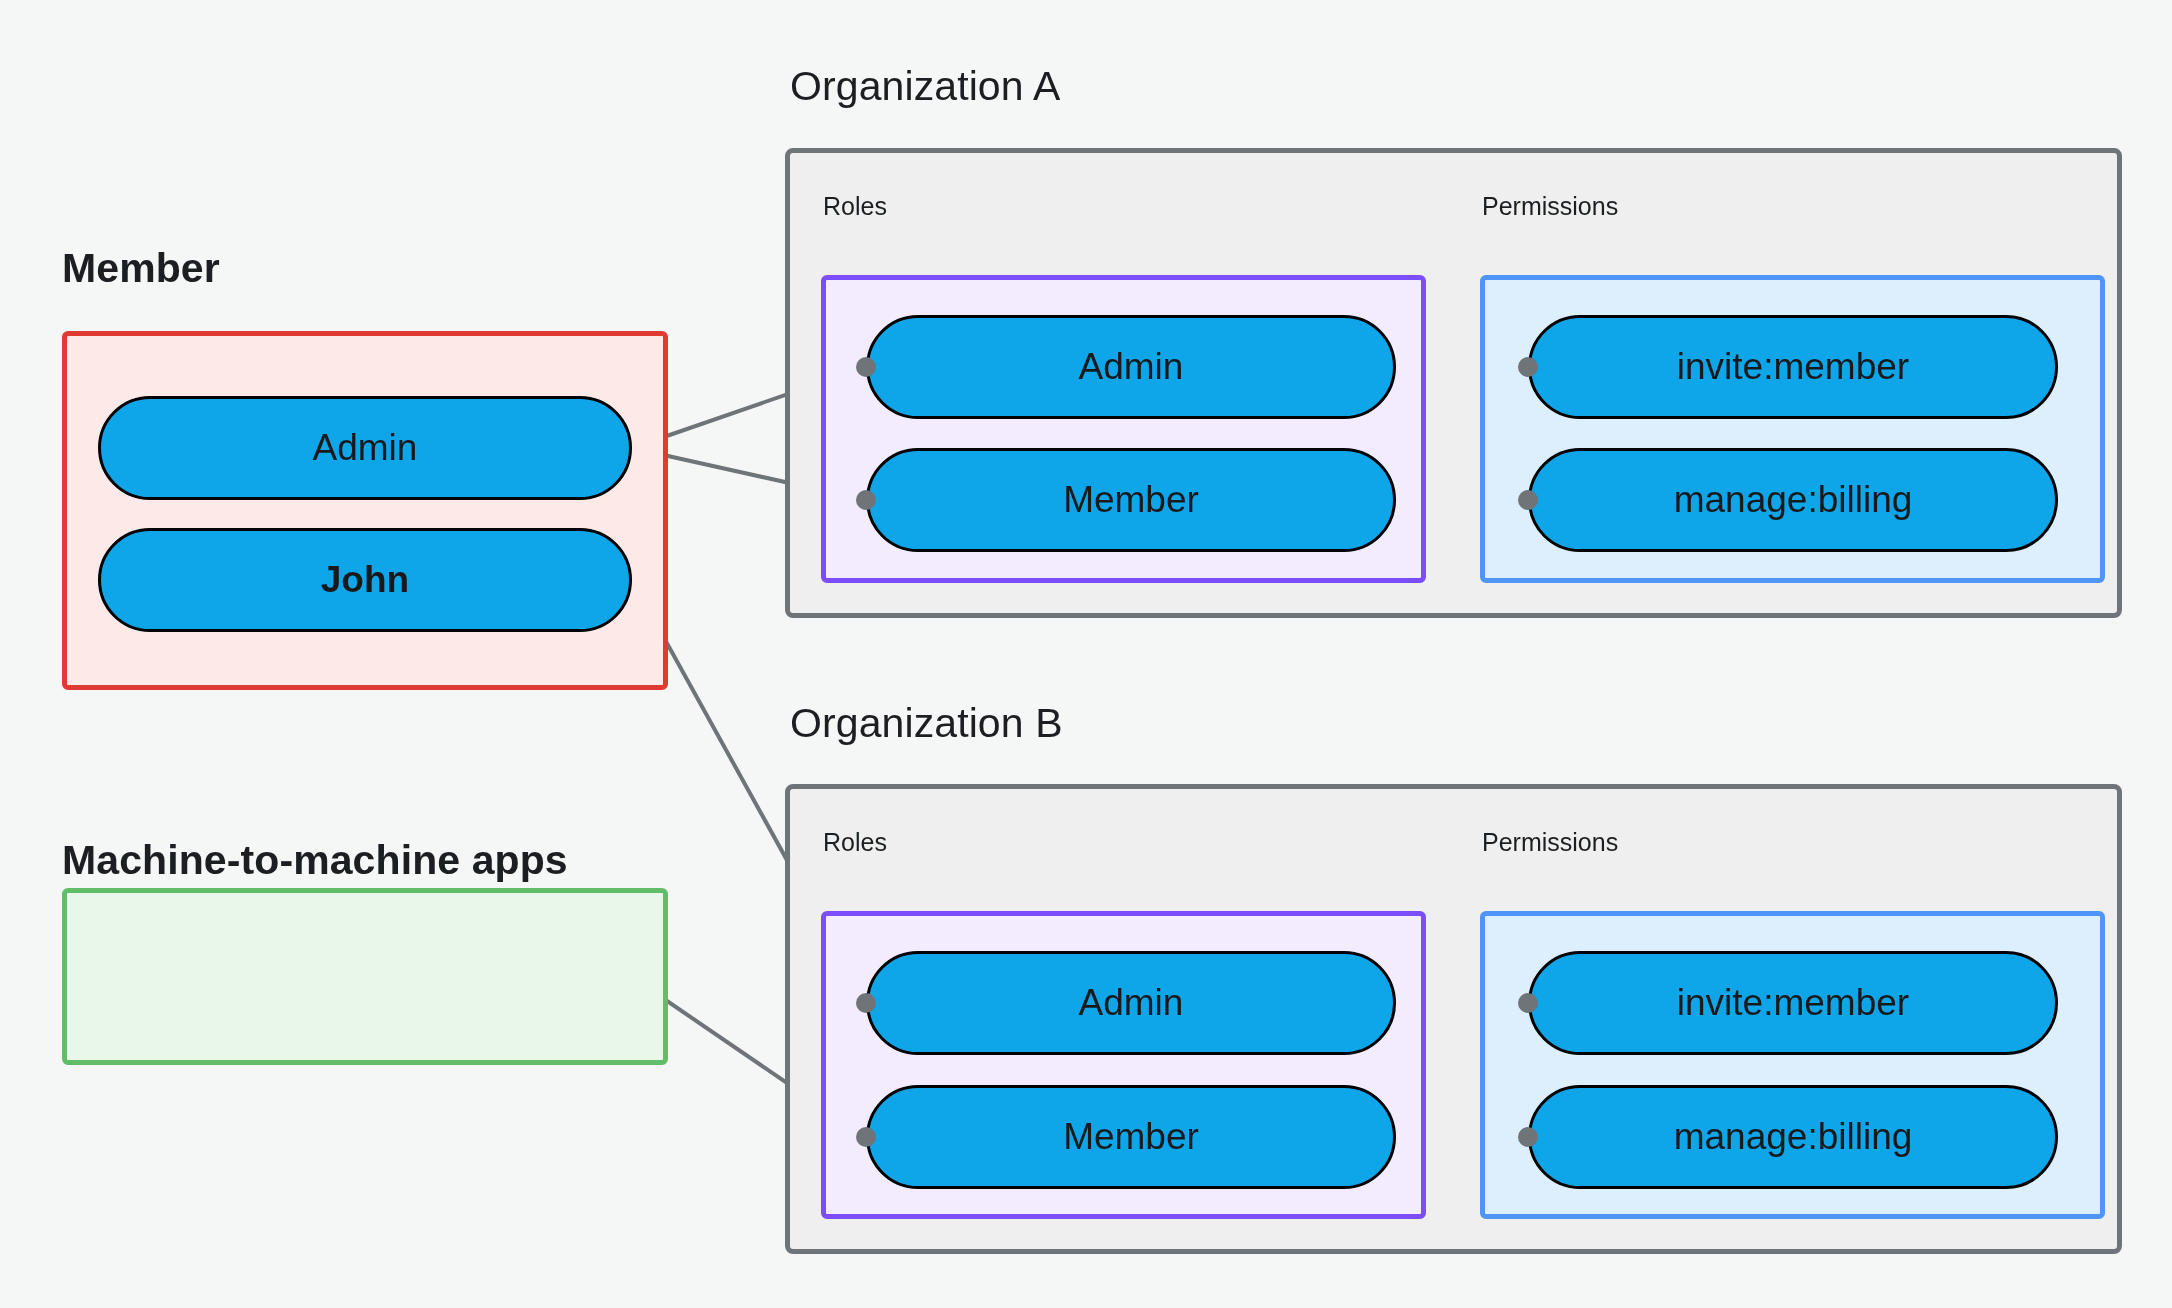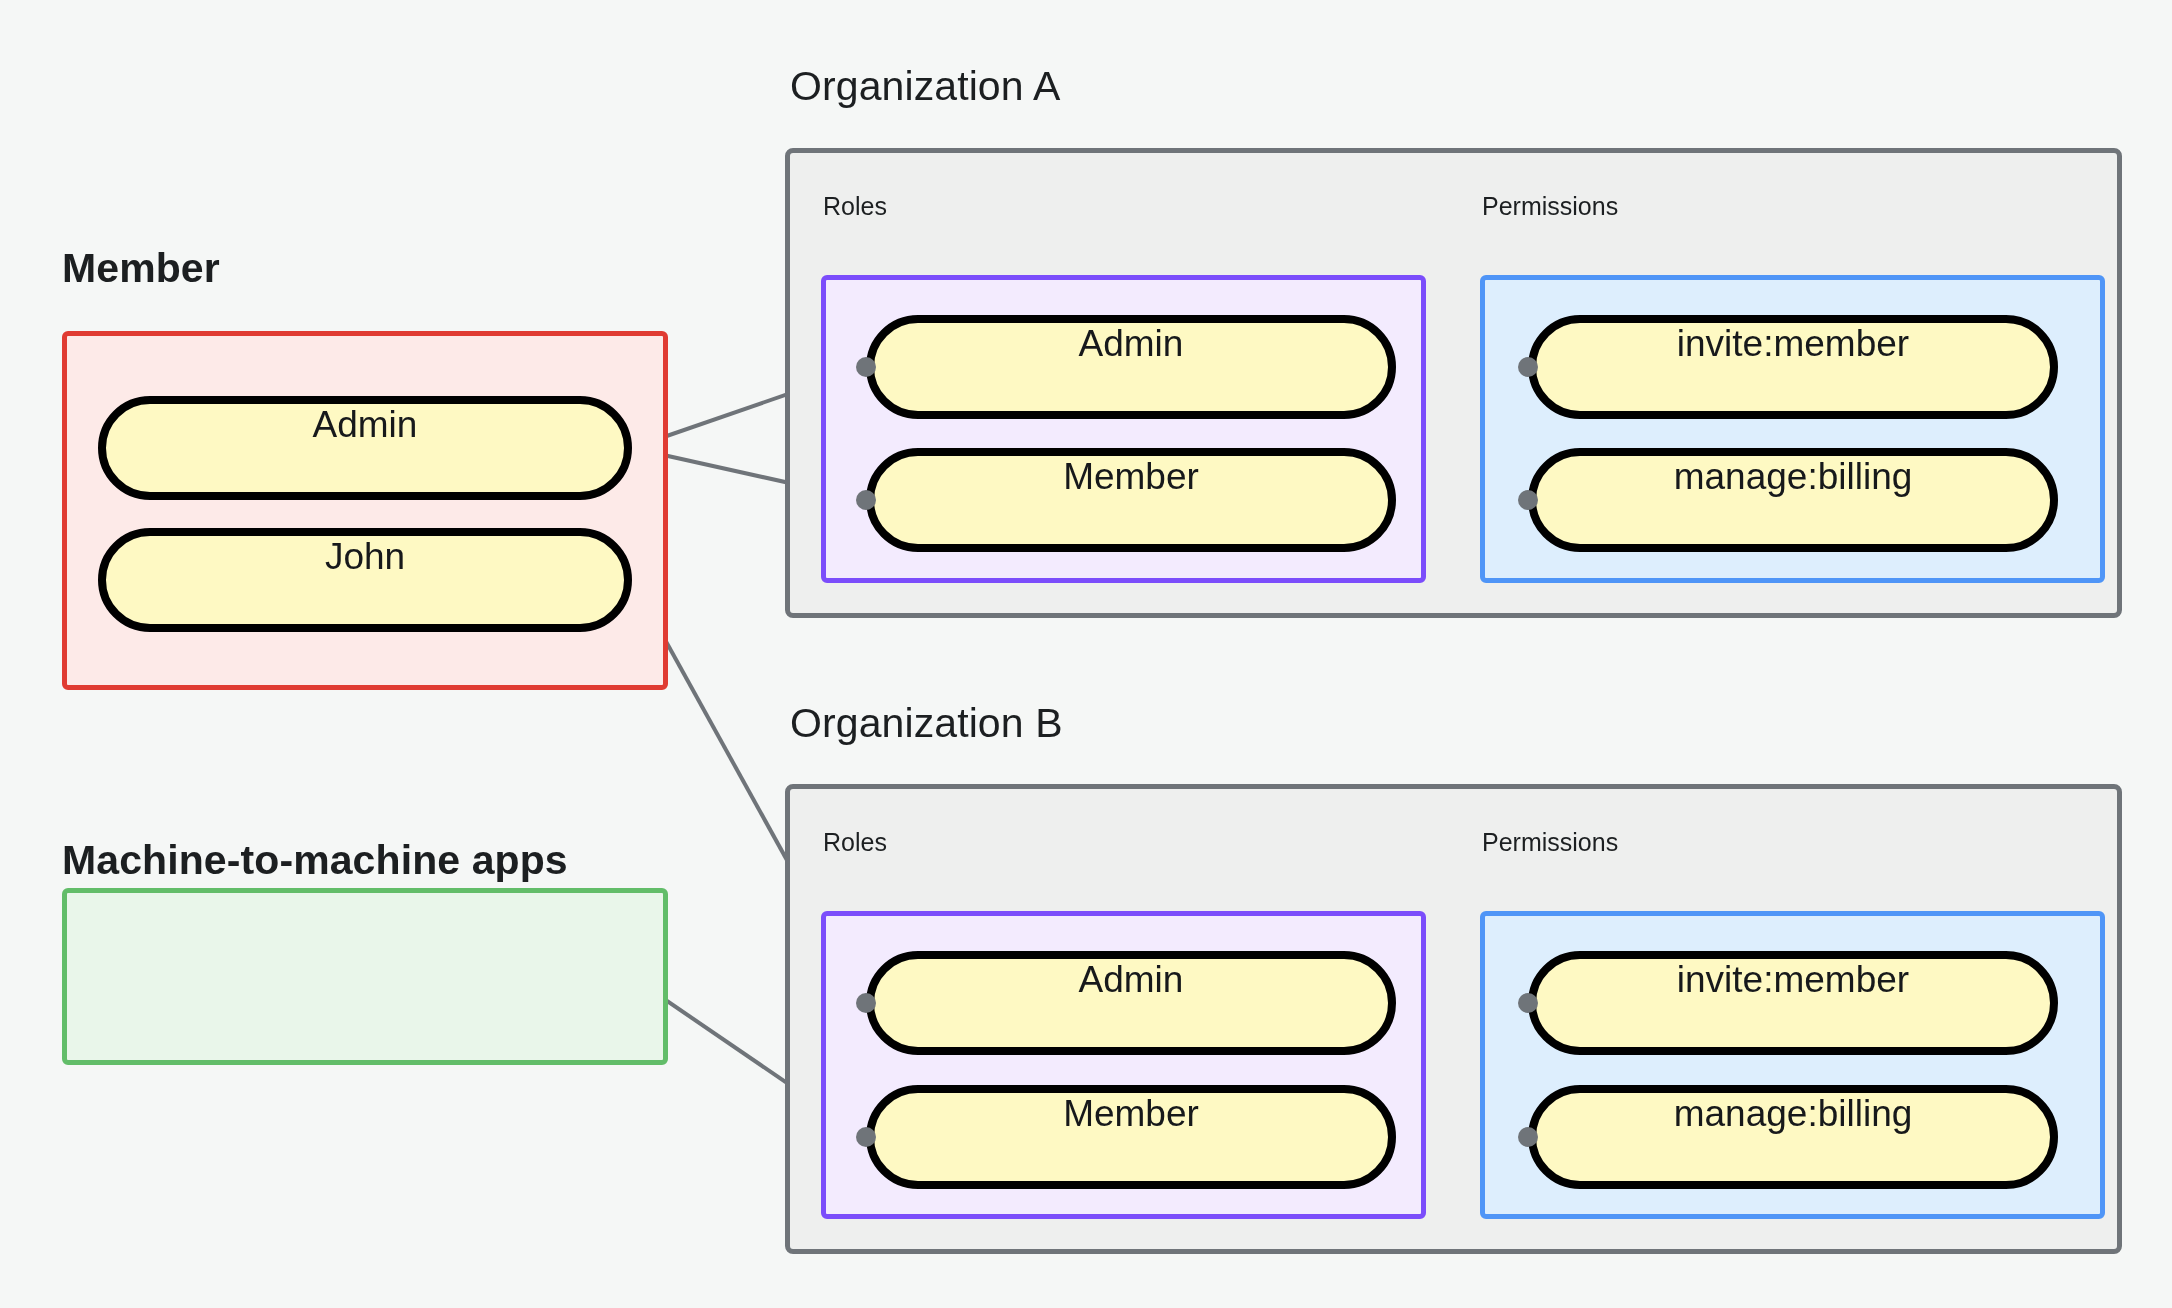--- a/index.html
+++ b/index.html
@@ -38,24 +38,25 @@
     position:absolute;
     font-size:25px;
     color:#1c1f21;
     white-space:nowrap;
   }
 
   
   .pill{
     position:absolute;
     box-sizing:border-box;
-    background:#fef9c3;
-    border:8px solid #000000;
+    background:#0ea5e9;
+    border:3px solid #000000;
     border-radius:999px;
     display:flex;
+    align-items:center;
     justify-content:center;
     font-size:37px;
     color:#17191b;
     white-space:nowrap;
   }
 
   
   .dot{
     position:absolute;
     width:20px;height:20px;
@@ -95,21 +96,21 @@
   </svg>
 
   <div class="grp-title bold" style="left:62px;top:245px;">Member</div>
 
   <div class="box box-users" style="left:62px;top:331px;width:606px;height:359px;"></div>
 
   <div class="pill" style="left:98px;top:396px;width:534px;height:104px;">
     <span>Admin</span>
   </div>
 
-  <div class="pill" style="left:98px;top:528px;width:534px;height:104px;">
+  <div class="pill" style="left:98px;top:528px;width:534px;height:104px;font-weight:bold;">
     <span>John</span>
   </div>
 
   <div class="grp-title bold" style="left:62px;top:805px;margin-top:32px;">Machine-to-machine apps</div>
 
   <div class="box box-m2m" style="left:62px;top:888px;width:606px;height:177px;"></div>
 
 
   <div class="grp-title" style="left:790px;top:63px;">Organization A</div>
 

